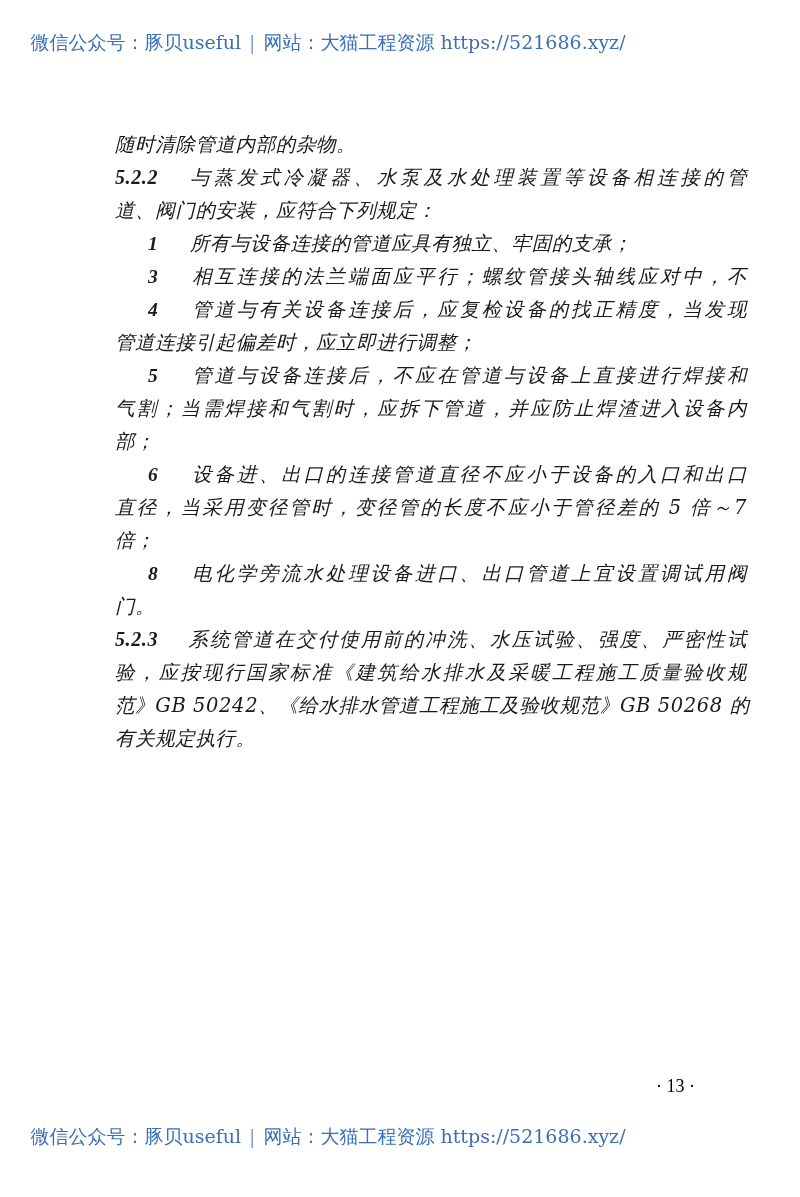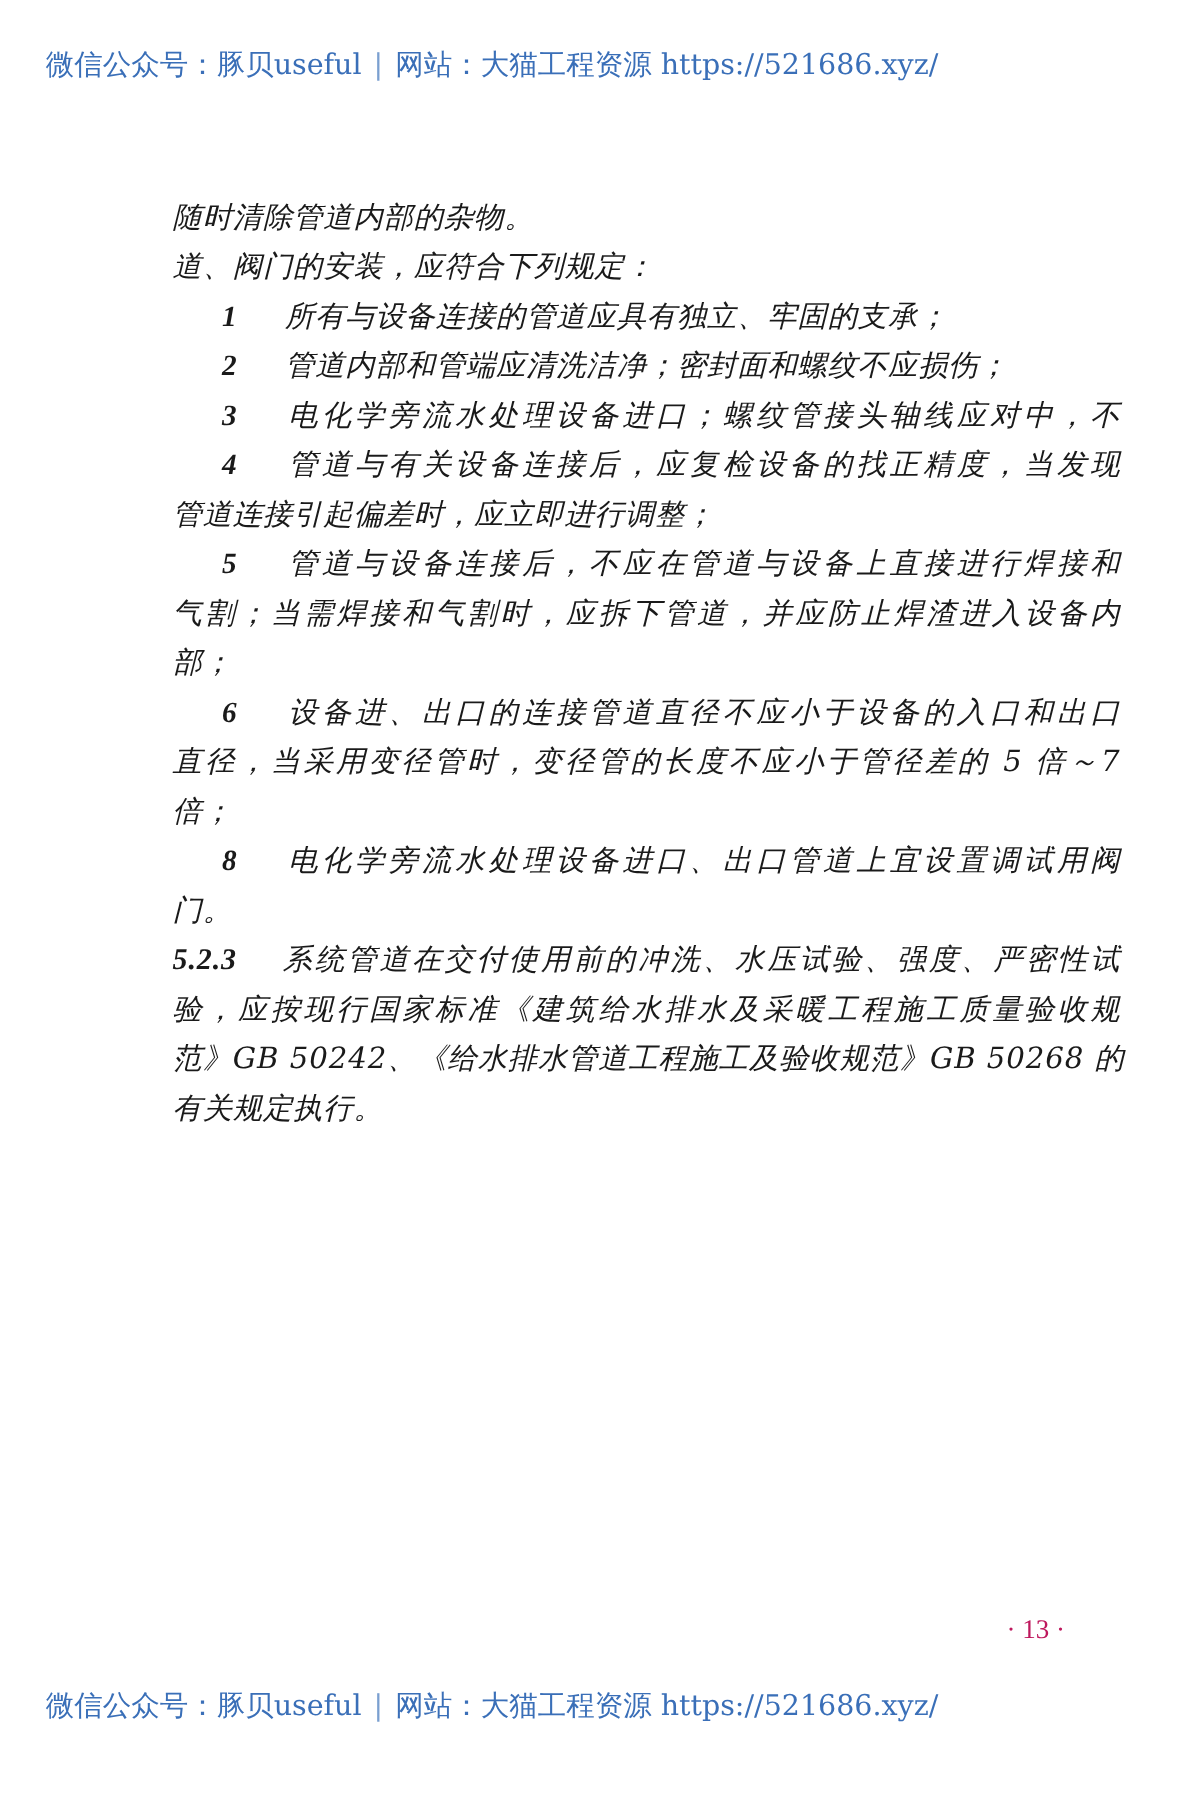--- a/index.html
+++ b/index.html
@@ -7,39 +7,39 @@
     .watermark { position: absolute; left: 0; width: 656px; text-align: center; font-family: "DejaVu Serif", "Liberation Serif", serif; font-size: 19px; color: #3a6fb8; letter-spacing: 0px; white-space: nowrap; }
     .watermark.top { top: 30px; }
     .watermark.bottom { top: 1124px; }
     .wm-sep { margin: 0 8px; color: #7a9fd0; }
     .content { position: absolute; left: 115px; top: 128px; width: 632px; }
     .line { position: relative; height: 33px; line-height: 33px; font-size: 19.5px; white-space: nowrap; letter-spacing: 0.6px; font-style: italic; }
     .line.justify { text-align: justify; text-align-last: justify; }
     .indent { padding-left: 33px; }
     .num { font-weight: bold; font-family: "Liberation Serif", serif; display: inline-block; width: 42px; }
     .secnum { font-weight: bold; font-family: "Liberation Serif", serif; display: inline-block; width: 72px; font-size: 20px; }
-    .page-number { position: absolute; top: 1076px; left: 671px; font-family: "Liberation Serif", serif; font-size: 18px; color: #be185d; white-space: nowrap; }
+    .page-number { position: absolute; top: 1076px; left: 656px; font-family: "Liberation Serif", serif; font-size: 18px; color: #000000; white-space: nowrap; }
   </style>
 </head>
 <body>
 
 <div class="watermark top">
   <span>微信公众号：豚贝useful</span><span class="wm-sep">|</span><span>网站：大猫工程资源 https://521686.xyz/</span>
 </div>
 
 <div class="content">
   <div class="line"><span>随时清除管道内部的杂物。</span></div>
 
+  <div class="line justify"><span class="secnum">5.2.2</span><span>与蒸发式冷凝器、水泵及水处理装置等设备相连接的管</span></div>
   <div class="line"><span>道、阀门的安装，应符合下列规定：</span></div>
 
   <div class="line indent"><span class="num">1</span><span>所有与设备连接的管道应具有独立、牢固的支承；</span></div>
 
-  <div class="line indent"><span class="num">2</span><span>管道内部和管端应清洗洁净；密封面和螺纹不应损伤；</span></div>
 
-  <div class="line indent justify"><span class="num">3</span><span>电化学旁流水处理设备进口；螺纹管接头轴线应对中，不</span></div>
+  <div class="line indent justify"><span class="num">3</span><span>相互连接的法兰端面应平行；螺纹管接头轴线应对中，不</span></div>
 
   <div class="line indent justify"><span class="num">4</span><span>管道与有关设备连接后，应复检设备的找正精度，当发现</span></div>
   <div class="line"><span>管道连接引起偏差时，应立即进行调整；</span></div>
 
   <div class="line indent justify"><span class="num">5</span><span>管道与设备连接后，不应在管道与设备上直接进行焊接和</span></div>
   <div class="line justify"><span>气割；当需焊接和气割时，应拆下管道，并应防止焊渣进入设备内</span></div>
   <div class="line"><span>部；</span></div>
 
   <div class="line indent justify"><span class="num">6</span><span>设备进、出口的连接管道直径不应小于设备的入口和出口</span></div>
   <div class="line justify"><span>直径，当采用变径管时，变径管的长度不应小于管径差的 5 倍～7</span></div>

